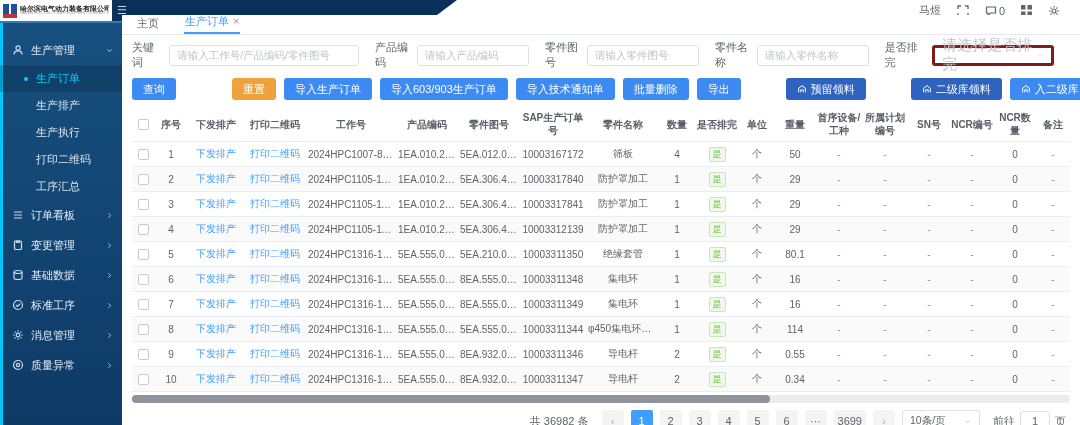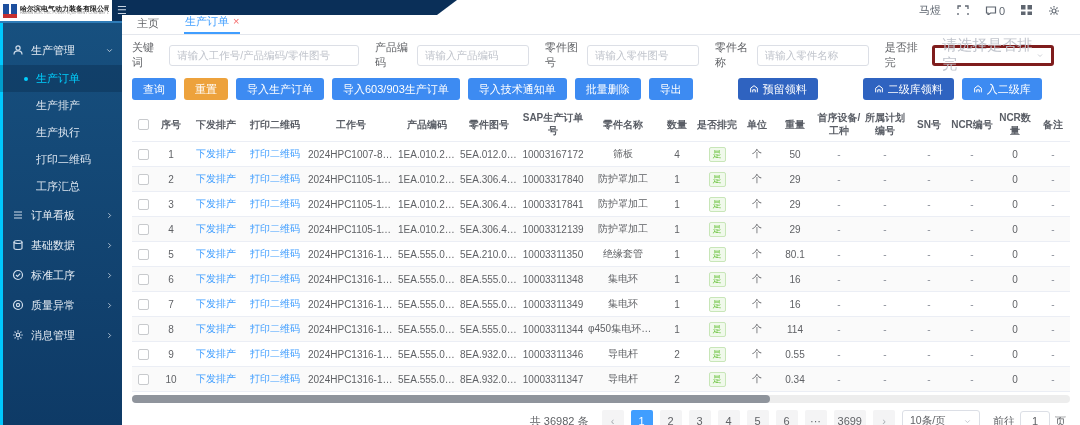--- a/index.html
+++ b/index.html
@@ -61,21 +61,21 @@
   .filter-group:first-child .f-input { width:200px; }
   .select-box { height:21px; width:128px; border:3px solid #7f1d1d; border-radius:3px;
     display:flex; align-items:center; justify-content:space-between; padding:0 7px;
     color:#c0c4cc; font-size:15px; cursor:pointer; background:#fff; }
 
   .toolbar { display:flex; align-items:center; gap:8px; padding:6px 10px 7px; flex:0 0 auto; }
   .btn { height:22px; border:none; border-radius:3px; color:#fff; font-size:11px;
     padding:0 11px; display:flex; align-items:center; gap:4px; cursor:pointer; white-space:nowrap;
     font-family:inherit; }
   .btn.primary { background:#3d8bf2;justify-content:flex-end; }
-  .btn.warning { background:#eda23c; }
+  .btn.warning { background:#eda23c;margin-left:48px; }
   .btn.dark { background:#2f63c0;margin-left:37px; }
 
   .table-wrap { padding:0 10px; flex:0 0 auto; }
   table { width:938px; border-collapse:collapse; table-layout:fixed; font-size:10px; color:#606266; }
   thead th { border-bottom:1px solid #ebeef5; font-weight:600; color:#5a5e66;
     padding:4px 1px; line-height:1.3; height:34px; text-align:center; }
   tbody td { border-bottom:1px solid #ebeef5; text-align:center; height:25px;
     padding:0 2px; white-space:nowrap; overflow:hidden; text-overflow:ellipsis; }
   tbody tr:nth-child(even) { background:#fafafa; }
   .link { color:#409eff; cursor:pointer; }
@@ -173,20 +173,32 @@
         </svg>
         <span class="nv-label">订单看板</span>
         <span class="nav-arrow">
           <svg width="9" height="9" viewBox="0 0 12 12" fill="none" stroke="#c2cfdc" stroke-width="1.2">
             <path d="M4.5 3l3 3-3 3"></path>
           </svg>
         </span>
       </div>
       <div class="nav-item">
         <svg width="12" height="12" viewBox="0 0 12 12" fill="none" stroke="#cfdcea" stroke-width="1.2">
+          <rect x="2.5" y="2" width="7" height="8.5" rx="1"></rect>
+          <path d="M4.5 2h3v1.5h-3z"></path>
+        </svg>
+        <span class="nv-label">变更管理</span>
+        <span class="nav-arrow">
+          <svg width="9" height="9" viewBox="0 0 12 12" fill="none" stroke="#c2cfdc" stroke-width="1.2">
+            <path d="M4.5 3l3 3-3 3"></path>
+          </svg>
+        </span>
+      </div>
+      <div class="nav-item">
+        <svg width="12" height="12" viewBox="0 0 12 12" fill="none" stroke="#cfdcea" stroke-width="1.2">
           <ellipse cx="6" cy="3" rx="4" ry="1.5"></ellipse>
           <path d="M2 3v6c0 .9 1.8 1.5 4 1.5s4-.6 4-1.5V3"></path>
         </svg>
         <span class="nv-label">基础数据</span>
         <span class="nav-arrow">
           <svg width="9" height="9" viewBox="0 0 12 12" fill="none" stroke="#c2cfdc" stroke-width="1.2">
             <path d="M4.5 3l3 3-3 3"></path>
           </svg>
         </span>
       </div>
@@ -197,36 +209,36 @@
         </svg>
         <span class="nv-label">标准工序</span>
         <span class="nav-arrow">
           <svg width="9" height="9" viewBox="0 0 12 12" fill="none" stroke="#c2cfdc" stroke-width="1.2">
             <path d="M4.5 3l3 3-3 3"></path>
           </svg>
         </span>
       </div>
       <div class="nav-item">
         <svg width="12" height="12" viewBox="0 0 12 12" fill="none" stroke="#cfdcea" stroke-width="1.2">
-          <circle cx="6" cy="6" r="4.5"></circle>
-          <circle cx="6" cy="6" r="1.6"></circle>
-        </svg>
-        <span class="nv-label">质量异常</span>
+          <circle cx="6" cy="6" r="1.8"></circle>
+          <path d="M6 1.2v1.5M6 9.3v1.5M1.2 6h1.5M9.3 6h1.5M2.6 2.6l1 1M8.4 8.4l1 1M9.4 2.6l-1 1M3.6 8.4l-1 1"></path>
+        </svg>
+        <span class="nv-label">消息管理</span>
         <span class="nav-arrow">
           <svg width="9" height="9" viewBox="0 0 12 12" fill="none" stroke="#c2cfdc" stroke-width="1.2">
             <path d="M4.5 3l3 3-3 3"></path>
           </svg>
         </span>
       </div>
       <div class="nav-item">
         <svg width="12" height="12" viewBox="0 0 12 12" fill="none" stroke="#cfdcea" stroke-width="1.2">
-          <circle cx="6" cy="6" r="1.8"></circle>
-          <path d="M6 1.2v1.5M6 9.3v1.5M1.2 6h1.5M9.3 6h1.5M2.6 2.6l1 1M8.4 8.4l1 1M9.4 2.6l-1 1M3.6 8.4l-1 1"></path>
-        </svg>
-        <span class="nv-label">消息管理</span>
+          <circle cx="6" cy="6" r="4.5"></circle>
+          <circle cx="6" cy="6" r="1.6"></circle>
+        </svg>
+        <span class="nv-label">质量异常</span>
         <span class="nav-arrow">
           <svg width="9" height="9" viewBox="0 0 12 12" fill="none" stroke="#c2cfdc" stroke-width="1.2">
             <path d="M4.5 3l3 3-3 3"></path>
           </svg>
         </span>
       </div>
     </div>
 </div>
 
 <div class="main">

